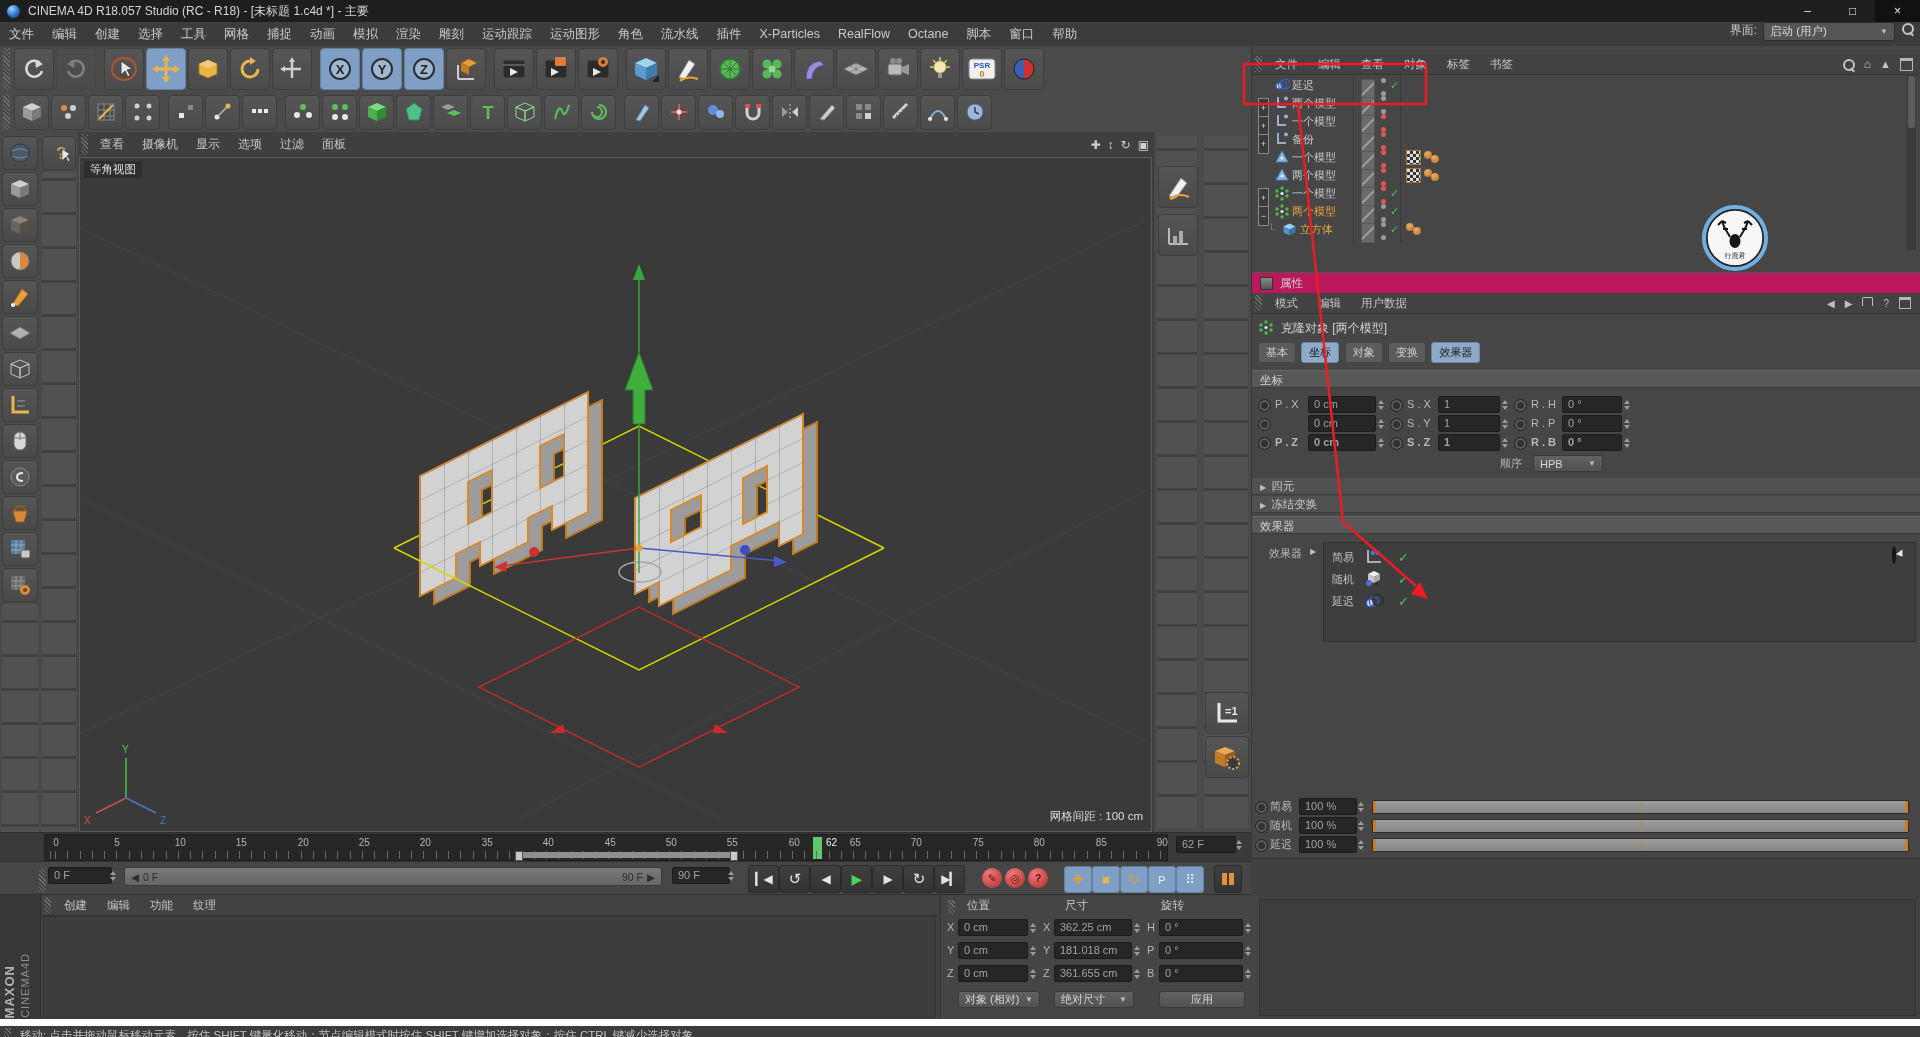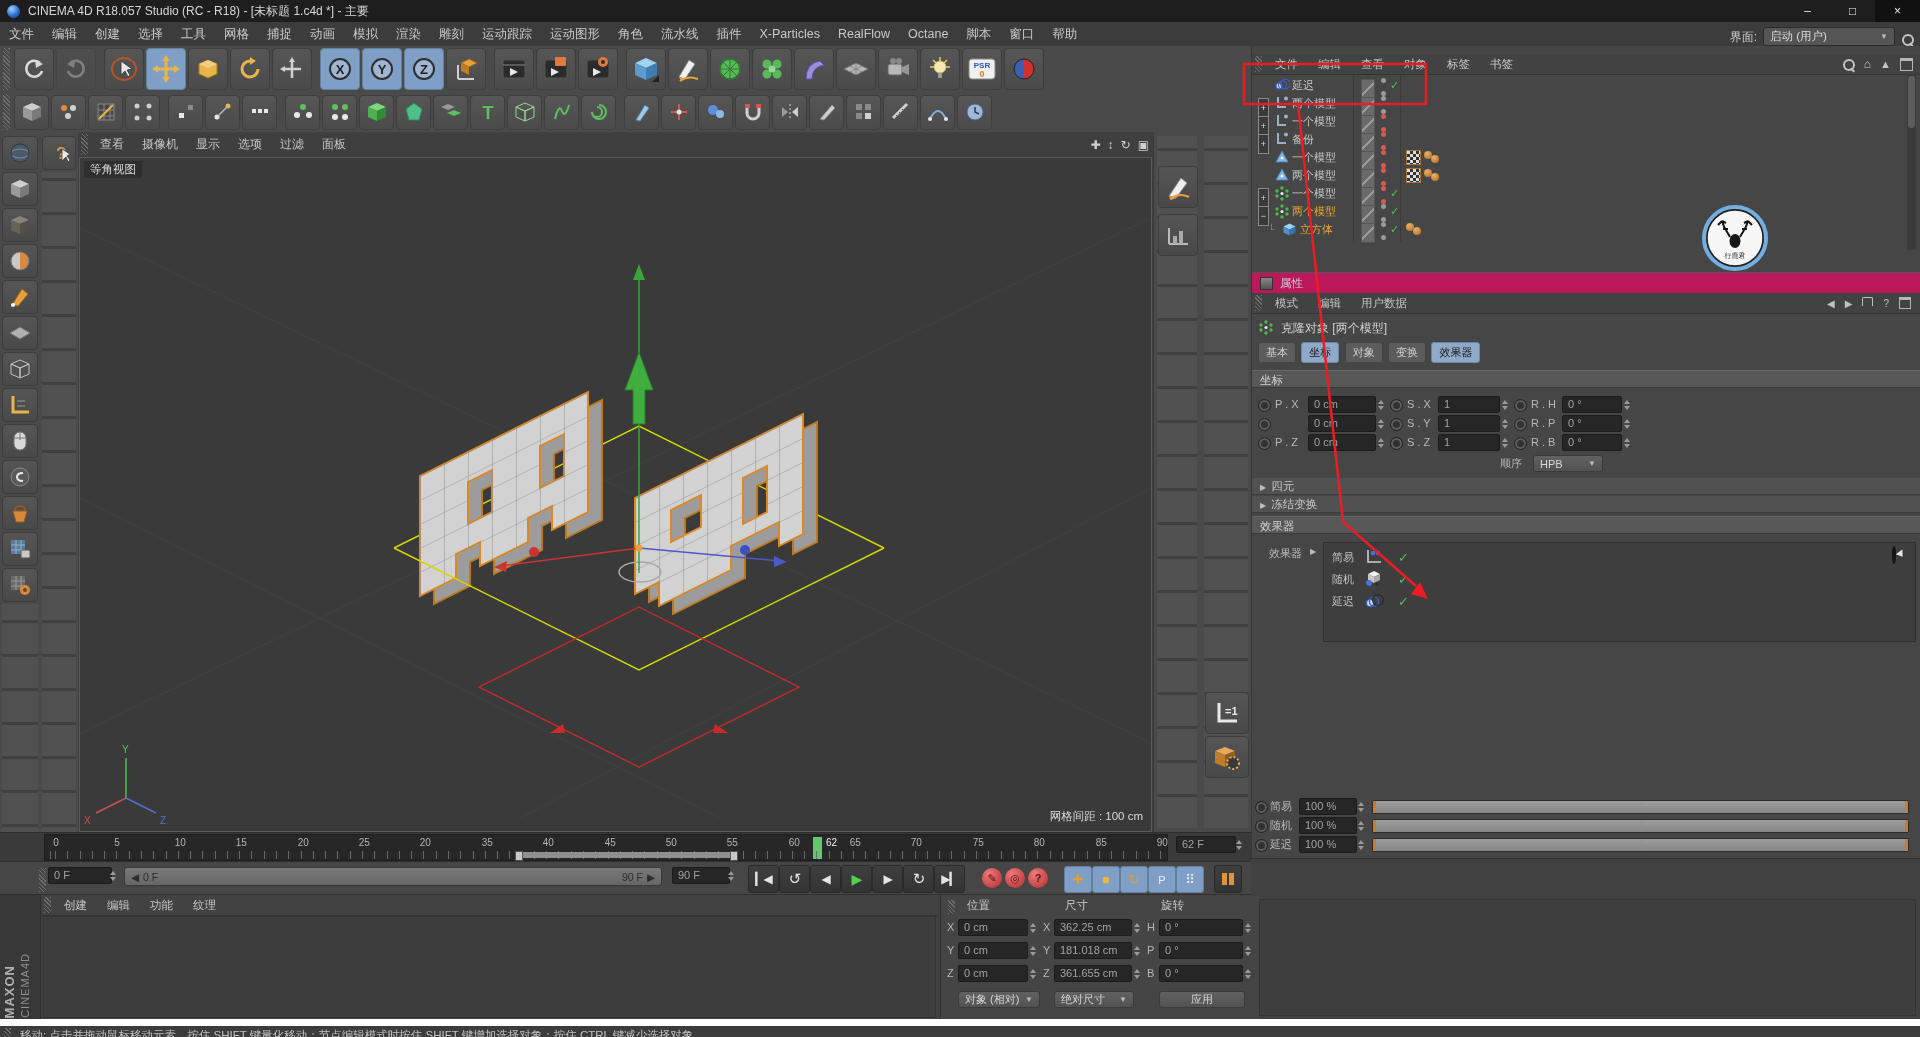--- a/index.html
+++ b/index.html
@@ -9,21 +9,21 @@
   .row{display:flex;align-items:center;}
   .hatch{align-self:stretch;width:7px;margin:2px 3px;background-image:repeating-linear-gradient(45deg,#6f6f6f 0 1px,transparent 1px 3px);}
   
   #titlebar{left:0;top:0;width:1920px;height:22px;background:#1e1e1e;display:flex;align-items:center;color:#d6d6d6;}
   #title-icon{width:13px;height:13px;border-radius:50%;background:radial-gradient(circle at 35% 30%,#9fd4ff,#2a6fd0 55%,#123a77);margin:0 8px 0 7px;}
   #win-controls{position:absolute;right:0;top:0;height:22px;display:flex;}
   #win-controls span{width:45px;text-align:center;line-height:22px;font-size:12px;color:#e8e8e8;}
   #win-close{background:#111;}
   #menubar{left:0;top:22px;width:1920px;height:24px;background:#3c3c3c;border-bottom:1px solid #2e2e2e;display:flex;align-items:center;}
   .mi{padding:0 9px;line-height:24px;font-size:12.5px;color:#c9c9c9;white-space:nowrap;}
-  #iface{position:absolute;right:6px;top:0;height:24px;display:flex;align-items:flex-end;gap:6px;}
+  #iface{position:absolute;right:6px;top:0;height:24px;display:flex;align-items:flex-start;gap:6px;}
   #iface-dd{width:118px;height:17px;background:#555;border:1px solid #2c2c2c;border-radius:3px;display:flex;align-items:center;justify-content:space-between;padding:0 6px;font-size:11.5px;color:#ddd;}
   .dd-arrow{font-size:8px;color:#bbb;}
   .mag{position:relative;width:13px;height:13px;}
   .mag::before{content:"";position:absolute;left:1px;top:1px;width:8px;height:8px;border:2px solid #c5c5c5;border-radius:50%;}
   .mag::after{content:"";position:absolute;right:0;bottom:0;width:5px;height:2px;background:#c5c5c5;transform:rotate(45deg);}
   
   #toolbar1{left:0;top:46px;width:1251px;height:46px;background:#4a4a4a;border-bottom:1px solid #3a3a3a;display:flex;align-items:center;}
   #toolbar2{left:0;top:92px;width:1251px;height:40px;background:#4a4a4a;border-bottom:1px solid #353535;display:flex;align-items:center;}
   .tbtn{width:38px;height:40px;margin:0 1px;border-radius:4px;background:linear-gradient(#565656,#4b4b4b);border:1px solid #3e3e3e;display:flex;align-items:center;justify-content:center;flex:none;}
   .tbtn.active{background:#7f9fc6;border-color:#64809f;}
@@ -985,21 +985,21 @@
         <span class="stp" style="left:120px;"></span>
       <span class="radio" style="left:134px;top:3px;"></span>
       <span class="clab" style="left:151px;">S . Y</span>
       <span class="fld" style="left:182px;width:50px;">1</span>
         <span class="stp" style="left:244px;"></span>
       <span class="radio" style="left:258px;top:3px;"></span>
       <span class="clab" style="left:275px;">R . P</span>
       <span class="fld" style="left:306px;width:48px;">0 °</span>
         <span class="stp" style="left:366px;"></span>
     </div>
-    <div class="abs crow" style="left:4px;top:388px;right:8px;height:17px;">
+    <div class="abs crow" style="left:4px;top:388px;right:8px;height:17px;font-weight:bold;">
       <span class="radio" style="left:2px;top:3px;"></span>
       <span class="clab" style="left:19px;">P . Z</span>
       <span class="fld" style="left:52px;width:56px;">0 cm</span>
         <span class="stp" style="left:120px;"></span>
       <span class="radio" style="left:134px;top:3px;"></span>
       <span class="clab" style="left:151px;">S . Z</span>
       <span class="fld" style="left:182px;width:50px;">1</span>
         <span class="stp" style="left:244px;"></span>
       <span class="radio" style="left:258px;top:3px;"></span>
       <span class="clab" style="left:275px;">R . B</span>

